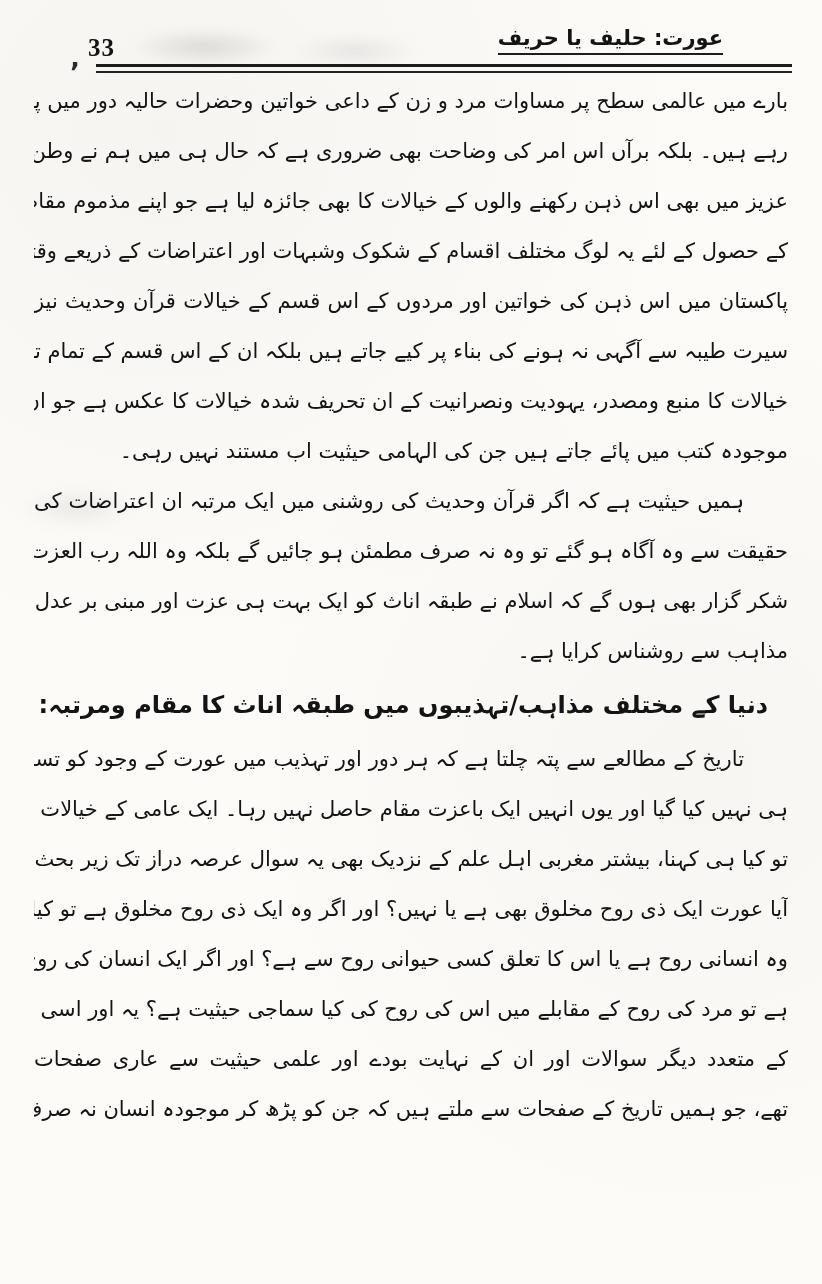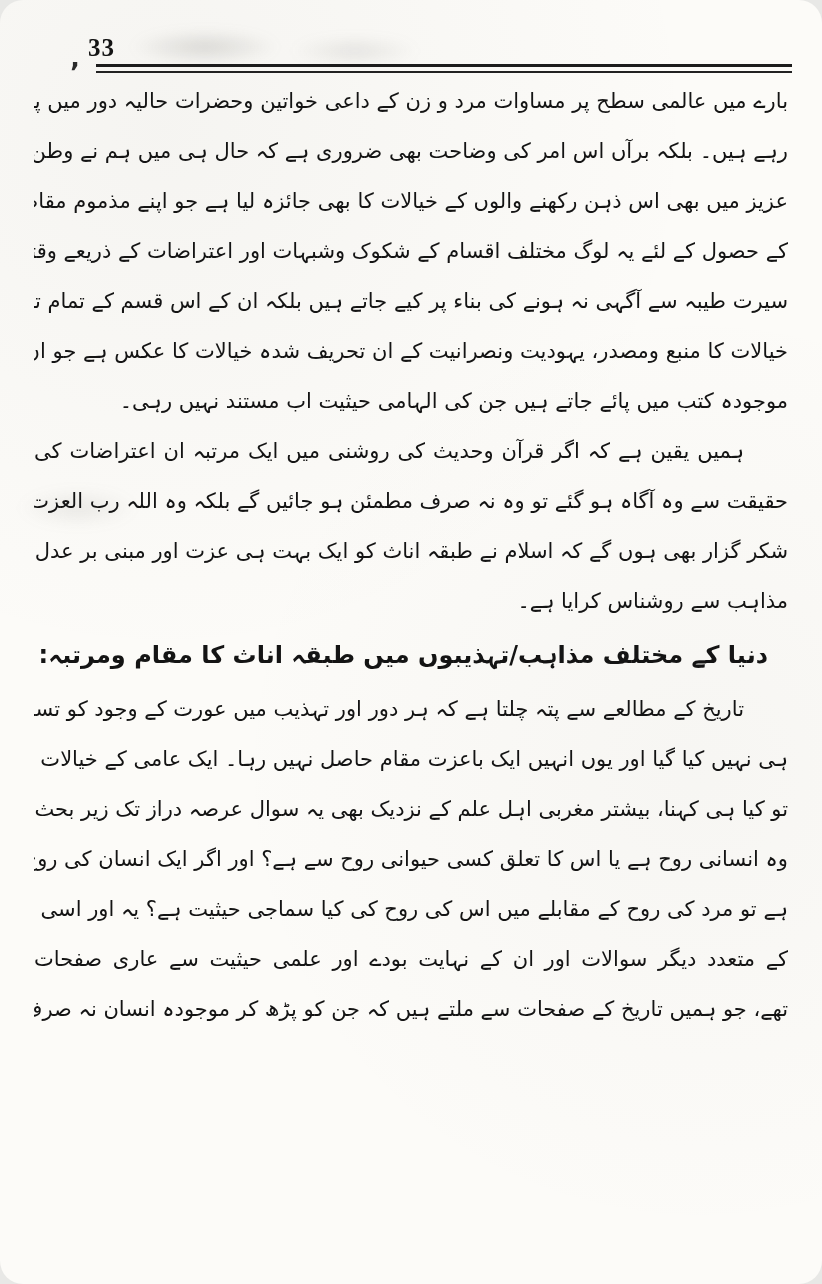--- a/index.html
+++ b/index.html
@@ -8,21 +8,20 @@
     width: 822px;
     height: 1284px;
     margin: 0 auto;
     background: #fcfbf8;
     background-image:
       radial-gradient(circle at 20% 10%, rgba(120,120,115,0.05), transparent 40%),
       radial-gradient(circle at 85% 60%, rgba(120,120,115,0.04), transparent 45%);
     font-family: "DejaVu Sans", sans-serif;
     color: #141414;
     overflow: hidden;
-    border-radius: 23px;
   }
   
   .page-number {
     position: absolute;
     top: 34px; left: 88px;
     font-size: 25px;
     font-weight: bold;
     font-family: "Liberation Serif", "DejaVu Serif", serif;
     letter-spacing: 1px;
   }
@@ -94,42 +93,45 @@
 </head>
 <body>
 
 <div class="page">
 
   <div class="smudge smudge-a"></div>
   <div class="smudge smudge-b"></div>
   <div class="smudge smudge-c"></div>
 
   <div class="page-number">33</div>
+  <div class="book-title">عورت: حلیف یا حریف</div>
   <div class="header-rule"></div>
   <div class="stray-mark">’</div>
 
   <div class="body-text">
 
     <div class="text-line">بارے میں عالمی سطح پر مساوات مرد و زن کے داعی خواتین وحضرات حالیہ دور میں پیش کر</div>
     <div class="text-line">رہے ہیں۔ بلکہ برآں اس امر کی وضاحت بھی ضروری ہے کہ حال ہی میں ہم نے وطن</div>
     <div class="text-line">عزیز میں بھی اس ذہن رکھنے والوں کے خیالات کا بھی جائزہ لیا ہے جو اپنے مذموم مقاصد</div>
     <div class="text-line">کے حصول کے لئے یہ لوگ مختلف اقسام کے شکوک وشبہات اور اعتراضات کے ذریعے وقتاً</div>
+    <div class="text-line">پاکستان میں اس ذہن کی خواتین اور مردوں کے اس قسم کے خیالات قرآن وحدیث نیز</div>
     <div class="text-line">سیرت طیبہ سے آگہی نہ ہونے کی بناء پر کیے جاتے ہیں بلکہ ان کے اس قسم کے تمام تر</div>
     <div class="text-line">خیالات کا منبع ومصدر، یہودیت ونصرانیت کے ان تحریف شدہ خیالات کا عکس ہے جو ان کی</div>
     <div class="text-line end">موجودہ کتب میں پائے جاتے ہیں جن کی الہامی حیثیت اب مستند نہیں رہی۔</div>
 
-    <div class="text-line indent">ہمیں یقین ہے کہ اگر قرآن وحدیث کی روشنی میں ایک مرتبہ ان اعتراضات کی</div>
+    <div class="text-line indent">ہمیں حیثیت ہے کہ اگر قرآن وحدیث کی روشنی میں ایک مرتبہ ان اعتراضات کی</div>
     <div class="text-line">حقیقت سے وہ آگاہ ہو گئے تو وہ نہ صرف مطمئن ہو جائیں گے بلکہ وہ اللہ رب العزت کے</div>
     <div class="text-line">شکر گزار بھی ہوں گے کہ اسلام نے طبقہ اناث کو ایک بہت ہی عزت اور مبنی بر عدل مقام و</div>
     <div class="text-line end">مذاہب سے روشناس کرایا ہے۔</div>
 
     <div class="section-heading">دنیا کے مختلف مذاہب/تہذیبوں میں طبقہ اناث کا مقام ومرتبہ: طائرانہ جائزہ:</div>
 
     <div class="text-line indent">تاریخ کے مطالعے سے پتہ چلتا ہے کہ ہر دور اور تہذیب میں عورت کے وجود کو تسلیم</div>
     <div class="text-line">ہی نہیں کیا گیا اور یوں انہیں ایک باعزت مقام حاصل نہیں رہا۔ ایک عامی کے خیالات کا</div>
     <div class="text-line">تو کیا ہی کہنا، بیشتر مغربی اہل علم کے نزدیک بھی یہ سوال عرصہ دراز تک زیر بحث رہا کہ</div>
+    <div class="text-line">آیا عورت ایک ذی روح مخلوق بھی ہے یا نہیں؟ اور اگر وہ ایک ذی روح مخلوق ہے تو کیا</div>
     <div class="text-line">وہ انسانی روح ہے یا اس کا تعلق کسی حیوانی روح سے ہے؟ اور اگر ایک انسان کی روح</div>
     <div class="text-line">ہے تو مرد کی روح کے مقابلے میں اس کی روح کی کیا سماجی حیثیت ہے؟ یہ اور اسی قسم</div>
     <div class="text-line">کے متعدد دیگر سوالات اور ان کے نہایت بودے اور علمی حیثیت سے عاری صفحات</div>
     <div class="text-line">تھے، جو ہمیں تاریخ کے صفحات سے ملتے ہیں کہ جن کو پڑھ کر موجودہ انسان نہ صرف</div>
   </div>
 
 </div>
 
 </body></html>

